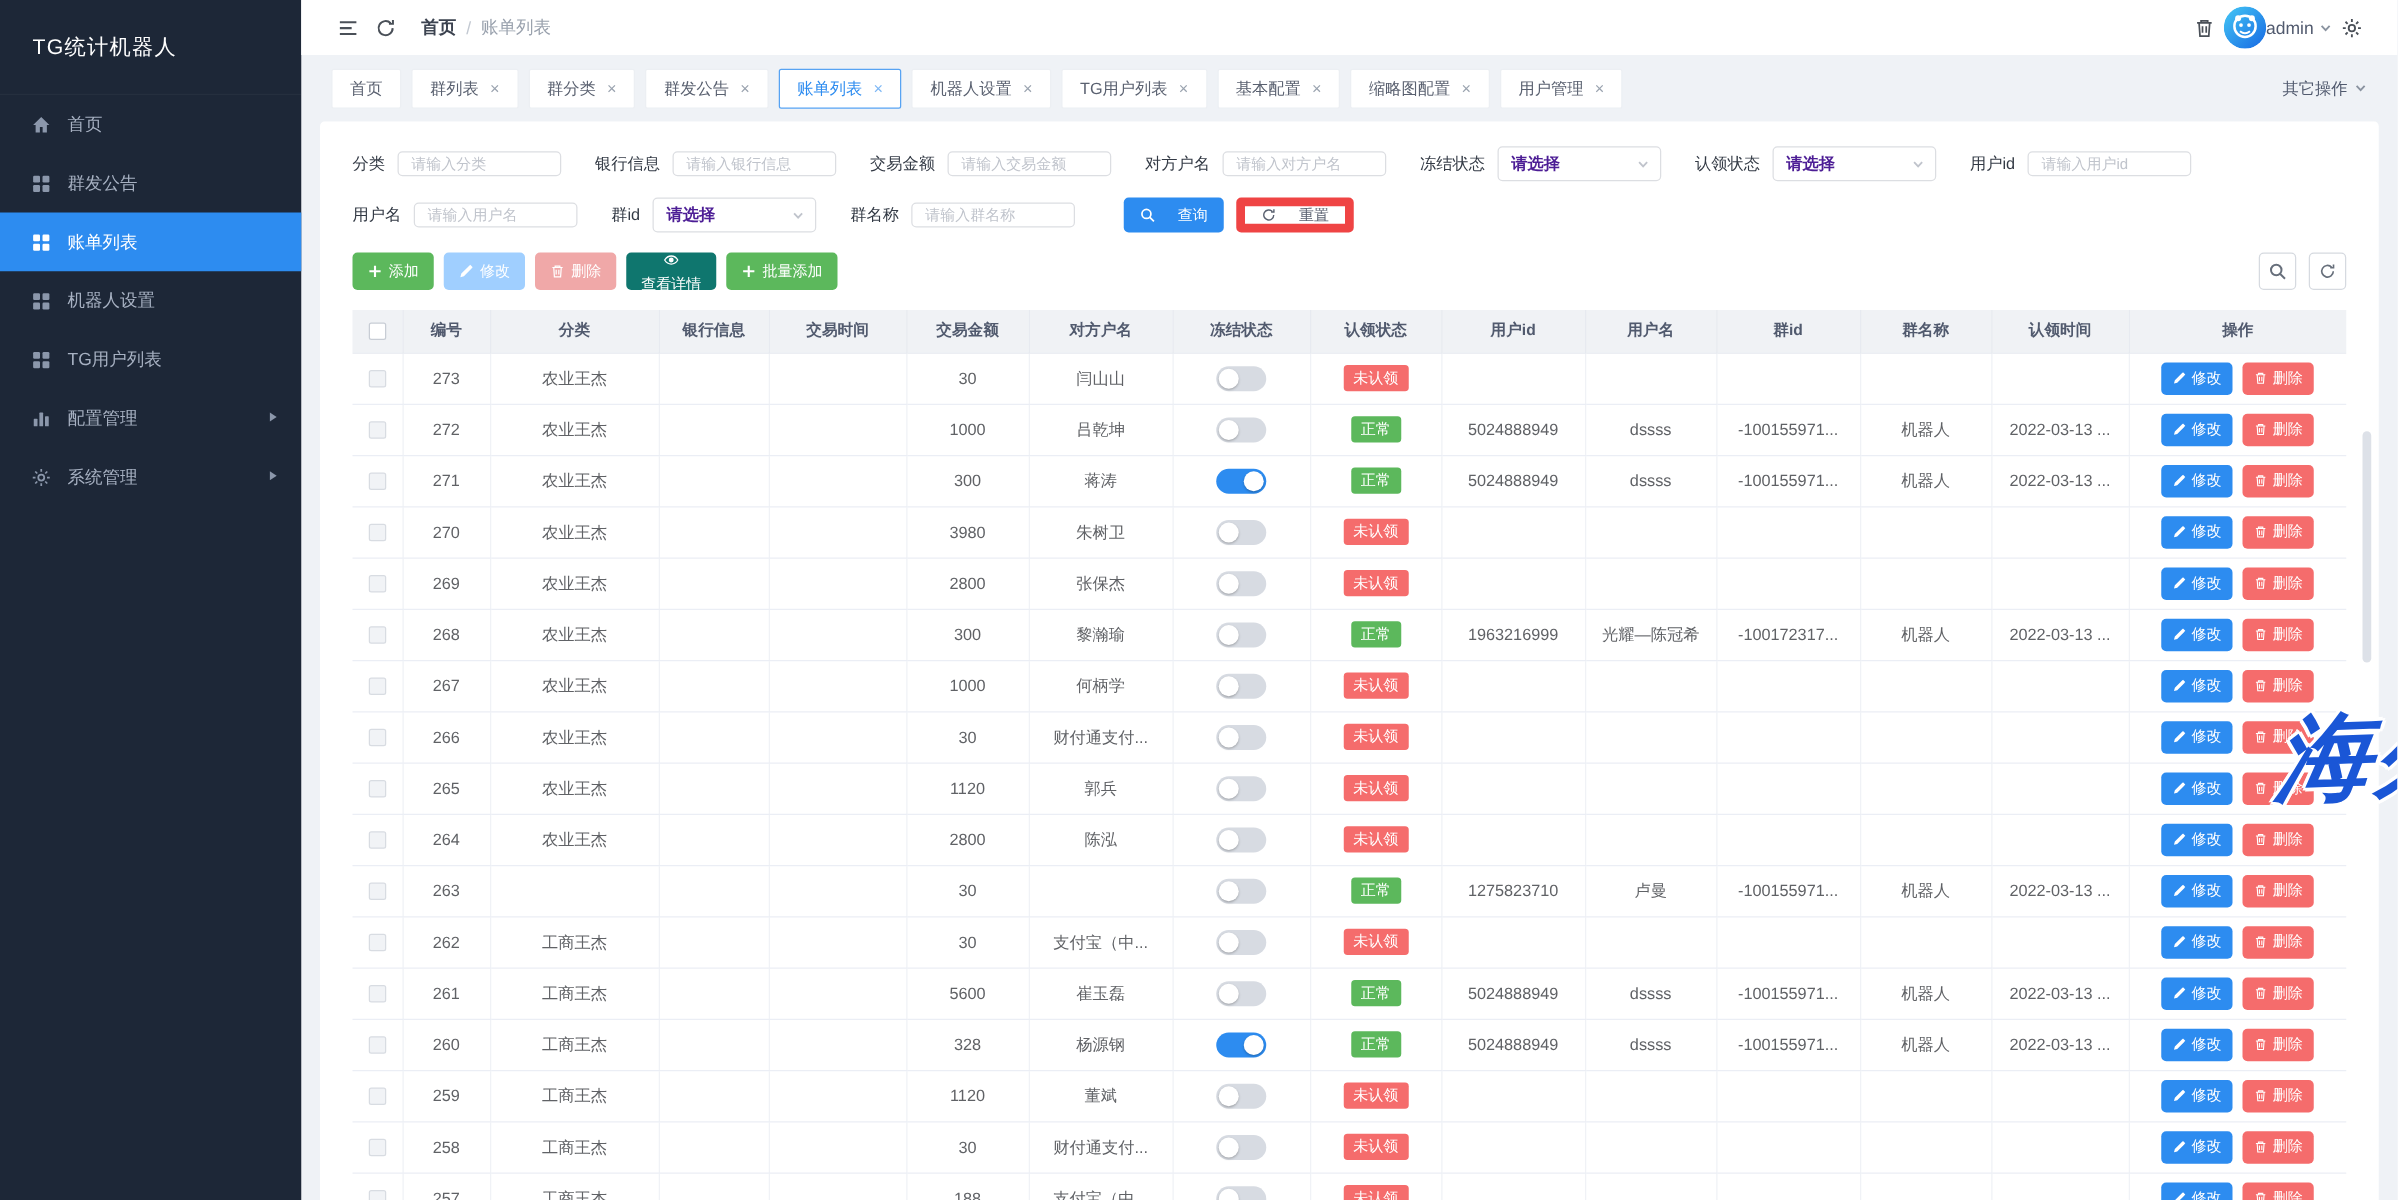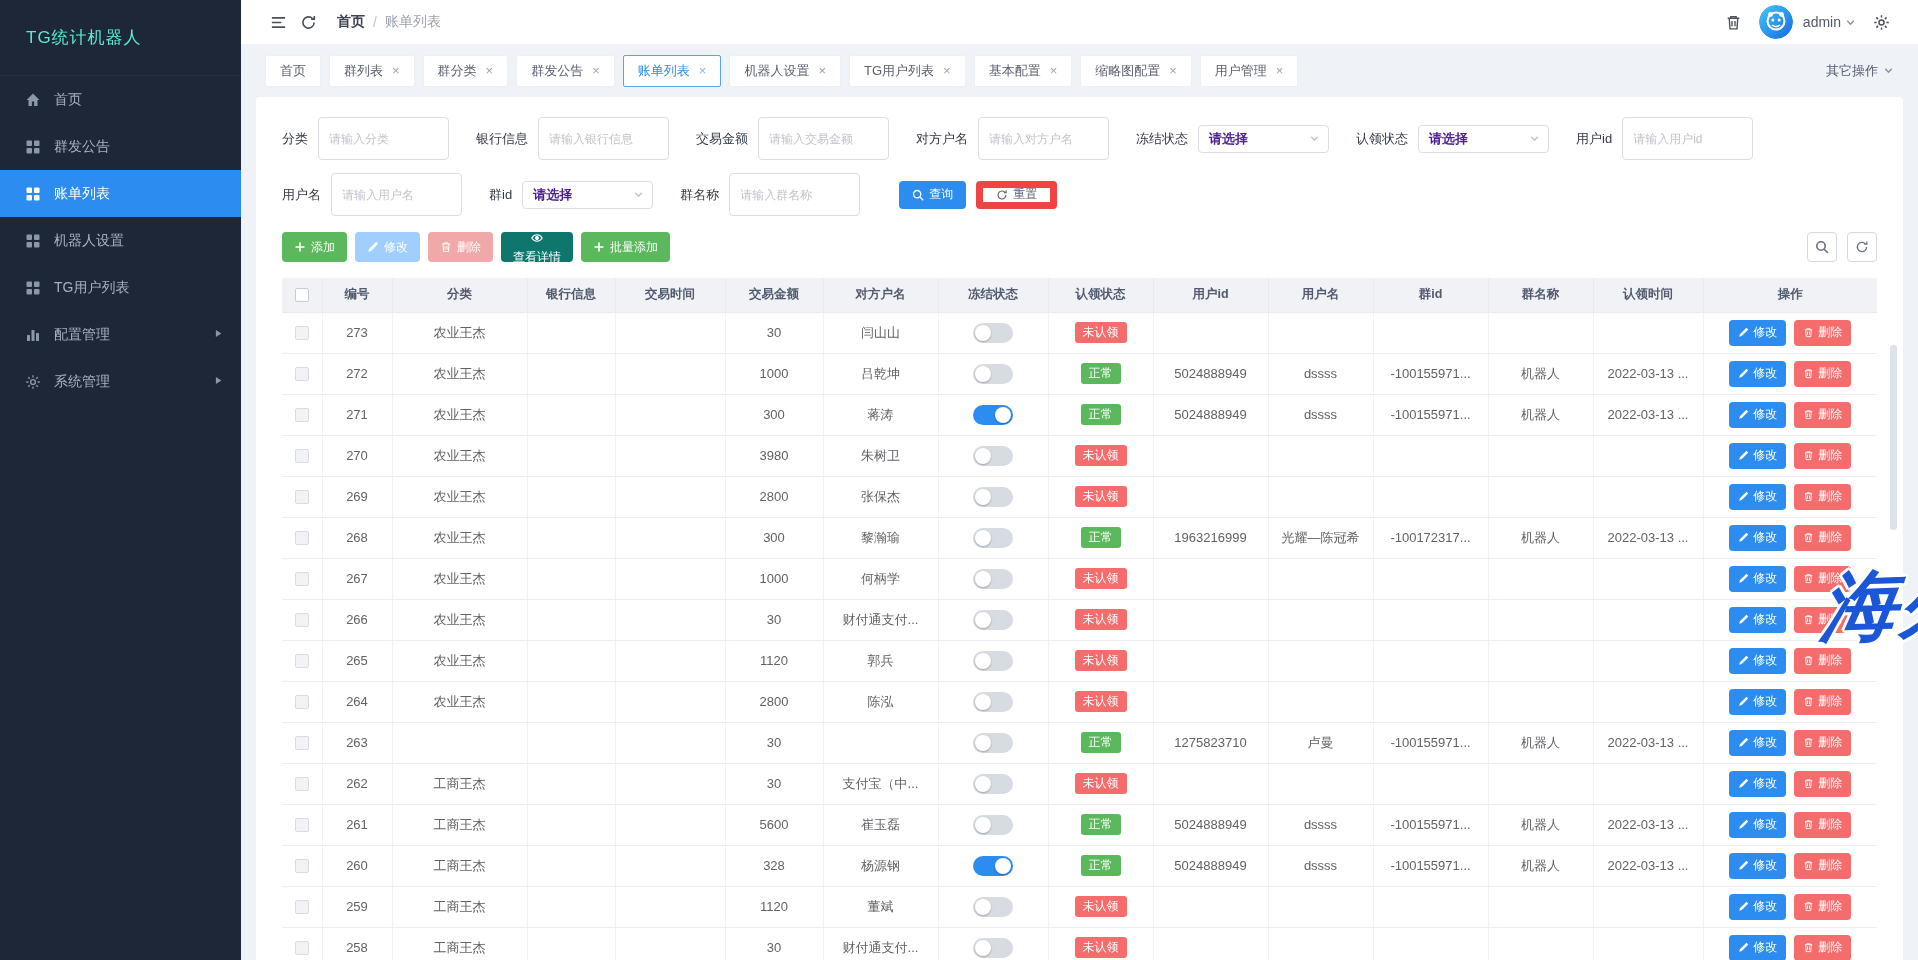--- a/index.html
+++ b/index.html
@@ -5,64 +5,64 @@
   :root{
     --accent:#2d8cf0; --green:#5cb85c; --red:#f56c6c;
     --sidebar-bg:#1d2737; --sidebar-active:#2d8cf0; --wm:#1a56d6;
   }
   *{margin:0;padding:0;box-sizing:border-box;font-family:"Liberation Sans","DejaVu Sans",sans-serif;}
   html,body{width:1918px;height:960px;overflow:hidden;background:#eff2f6;font-size:13px;color:#515a6e;}
   .app{display:flex;width:1918px;height:960px;}
 
   
   .sidebar{width:241px;height:100%;background:var(--sidebar-bg);flex-shrink:0;}
-  .logo{height:76px;display:flex;align-items:center;padding-left:26px;font-size:17px;color:#5eead4;letter-spacing:1px;border-bottom:1px solid rgba(255,255,255,.04);}
+  .logo{height:76px;display:flex;align-items:center;padding-left:26px;font-size:17px;color:#ffffff;letter-spacing:1px;border-bottom:1px solid rgba(255,255,255,.04);}
   .side-item{height:47px;display:flex;align-items:center;gap:13px;padding:0 18px 0 25px;color:#a7b1c2;font-size:14px;cursor:pointer;}
   .side-item .s-ico{width:16px;height:16px;display:inline-flex;color:#8b97ab;}
   .side-item .s-ico svg{width:16px;height:16px;}
   .side-item.active{background:var(--sidebar-active);color:#fff;}
   .side-item.active .s-ico{color:#fff;}
   .side-arrow{margin-left:auto;font-size:9px;color:#8b97ab;}
 
   
   .main{flex:1;display:flex;flex-direction:column;height:100%;}
   .topbar{height:44px;background:#fff;display:flex;align-items:center;padding:0 22px 0 22px;flex-shrink:0;}
   .icon-btn{display:inline-flex;align-items:center;justify-content:center;width:30px;height:30px;color:#4a5058;cursor:pointer;}
   .icon-btn svg{width:17px;height:17px;}
   .breadcrumb{display:flex;align-items:center;gap:8px;margin-left:14px;font-size:14px;}
   .breadcrumb .bc-home{color:#3c4350;font-weight:bold;cursor:pointer;}
   .breadcrumb .bc-sep{color:#c2c8d1;}
   .breadcrumb .bc-cur{color:#99a1ad;}
-  .top-right{margin-left:auto;display:flex;align-items:center;gap:10px;}
+  .top-right{margin-left:auto;display:flex;align-items:center;gap:0;}
   .avatar{width:34px;height:34px;border-radius:50%;overflow:hidden;flex-shrink:0;cursor:pointer;}
   .admin-box{display:flex;align-items:center;gap:4px;font-size:14px;color:#515a6e;cursor:pointer;}
   .chev{display:inline-flex;color:#8a93a0;}
   .chev svg{width:11px;height:11px;}
 
   
   .tabbar{height:53px;display:flex;align-items:center;padding:0 24px;gap:8px;flex-shrink:0;}
   .tab{display:inline-flex;align-items:center;gap:9px;height:32px;padding:0 14px;background:#fff;border:1px solid #eceff3;border-radius:2px;font-size:13px;color:#5a6170;cursor:pointer;white-space:nowrap;}
   .tab .t-close{font-size:13px;color:#9aa3af;cursor:pointer;line-height:1;}
   .tab.active{border-color:#57a3f3;color:var(--accent);}
   .tab.active .t-close{color:#7db7f5;}
   .tab-more{margin-left:auto;display:flex;align-items:center;gap:5px;font-size:13px;color:#515a6e;cursor:pointer;}
 
   
   .content{flex:1;position:relative;padding:0 15px 0 15px;overflow:hidden;}
   .card{position:relative;background:#fff;border-radius:4px;padding:20px 26px 0 26px;height:920px;}
 
   .f-row{display:flex;align-items:center;margin-bottom:13px;}
   .f-field{display:flex;align-items:center;margin-right:27px;}
   .f-label{margin-right:10px;color:#333a45;white-space:nowrap;}
-  .f-input{width:131px;height:43px;border:1px solid #dcdee2;border-radius:4px;padding:0 10px;font-size:12px;color:#a21caf;background:#fff;outline:none;}
+  .f-input{width:131px;height:20px;border:1px solid #dcdee2;border-radius:4px;padding:0 10px;font-size:12px;color:#a21caf;background:#fff;outline:none;}
   .f-input::placeholder{color:#c0c4cc;}
   .f-select{width:131px;height:28px;border:1px solid #dcdee2;border-radius:4px;padding:0 8px 0 10px;display:flex;align-items:center;justify-content:space-between;background:#fff;cursor:pointer;}
   .f-select .ph{font-size:13px;color:#4c1d95;font-weight:bold;}
   .f-select .chev{color:#c0c4cc;}
-  .btn{display:inline-flex;align-items:center;gap:5px;height:28px;padding:0 13px;border-radius:4px;border:none;font-size:12px;cursor:pointer;}
+  .btn{display:inline-flex;align-items:center;gap:18px;height:28px;padding:0 13px;border-radius:4px;border:none;font-size:12px;cursor:pointer;}
   .btn svg{width:12px;height:12px;}
   .btn-search{background:var(--accent);color:#fff;margin-left:12px;}
   .btn-reset{background:#fff;color:#5a6170;border:7px solid #ef4444;margin-left:10px;}
 
   .toolbar{display:flex;align-items:center;margin-top:16px;}
   .tbtn{display:inline-flex;align-items:center;gap:5px;height:30px;padding:0 12px;border-radius:4px;border:none;color:#fff;font-size:12px;margin-right:8px;cursor:pointer;}
   .tbtn svg{width:12px;height:12px;}
   .tbtn.green{background:var(--green);}
   .tbtn.blue-light{background:#a0cfff;}
   .tbtn.red-light{background:#f0a8a8;}

